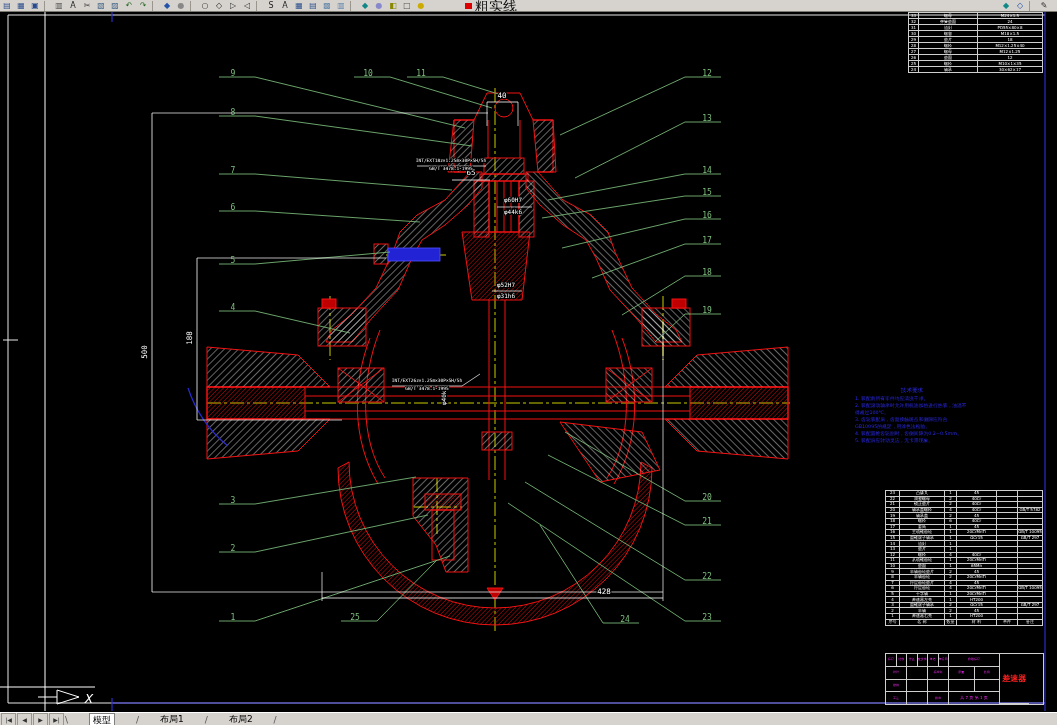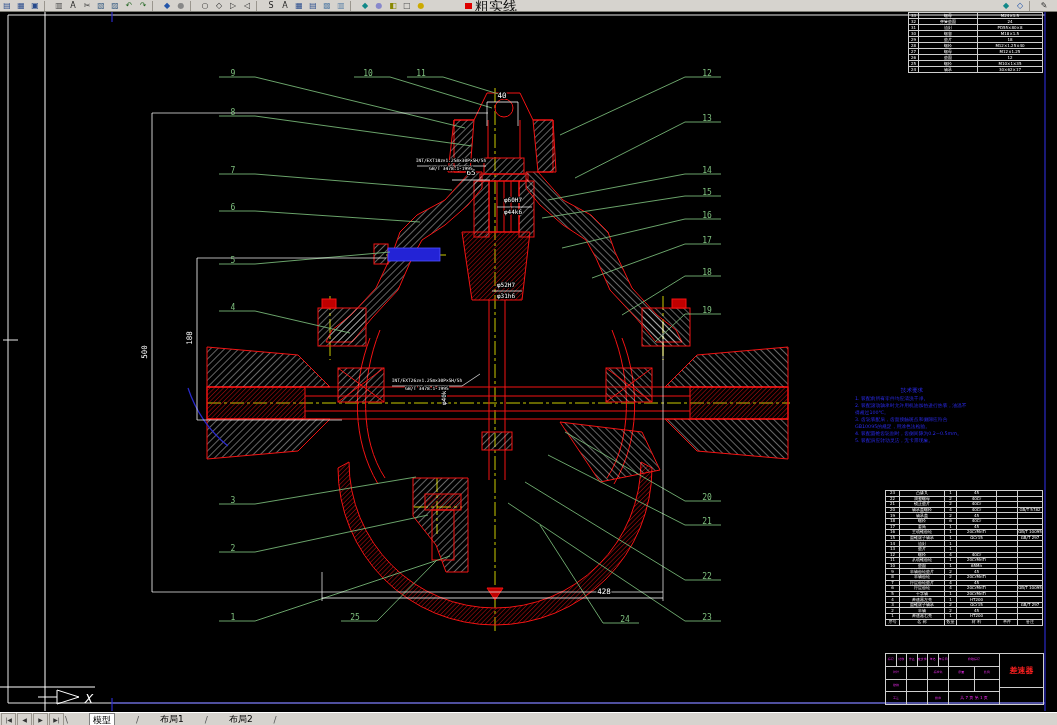--- a/index.html
+++ b/index.html
@@ -29,21 +29,21 @@
   #bomtable td{height:4.6px;font-size:4px;}
   #bomtable tr.hdr td{color:#e8e8e8;font-size:4px;height:5px;}
   #notes{position:absolute;left:855px;top:386px;width:114px;color:#2a2aee;
          font-size:4.8px;line-height:1.45;}
   #notes .ntitle{text-align:center;font-size:5.6px;margin-bottom:2px;color:#2a2aee;}
   
   #tblock{position:absolute;left:885px;top:653px;width:157px;height:50px;
           border:1px solid #cfcfcf;display:flex;color:#ff2dff;}
   #tblock .col-l{width:62px;border-right:1px solid #cfcfcf;display:flex;flex-direction:column;}
   #tblock .col-m{width:50px;border-right:1px solid #cfcfcf;display:flex;flex-direction:column;}
-  #tblock .col-r{width:43px;display:flex;flex-direction:column;}
+  #tblock .col-r{width:43px;display:flex;flex-direction:row;}
   .tbrow{display:flex;flex:1;border-bottom:1px solid #cfcfcf;}
   .tbrow:last-child{border-bottom:none;}
   .tbcell{flex:1;border-right:1px solid #cfcfcf;font-size:3px;line-height:1;
           display:flex;align-items:center;justify-content:center;overflow:hidden;white-space:nowrap;}
   .tbcell:last-child{border-right:none;}
   .prodname{flex:2;display:flex;align-items:center;justify-content:center;
             color:#ff2020;font-size:8px;font-weight:bold;border-bottom:1px solid #cfcfcf;}
   .sheetinfo{font-size:4px;}
   
   #statusbar{position:absolute;left:0;top:712px;width:1057px;height:13px;background:#d6d3ce;

